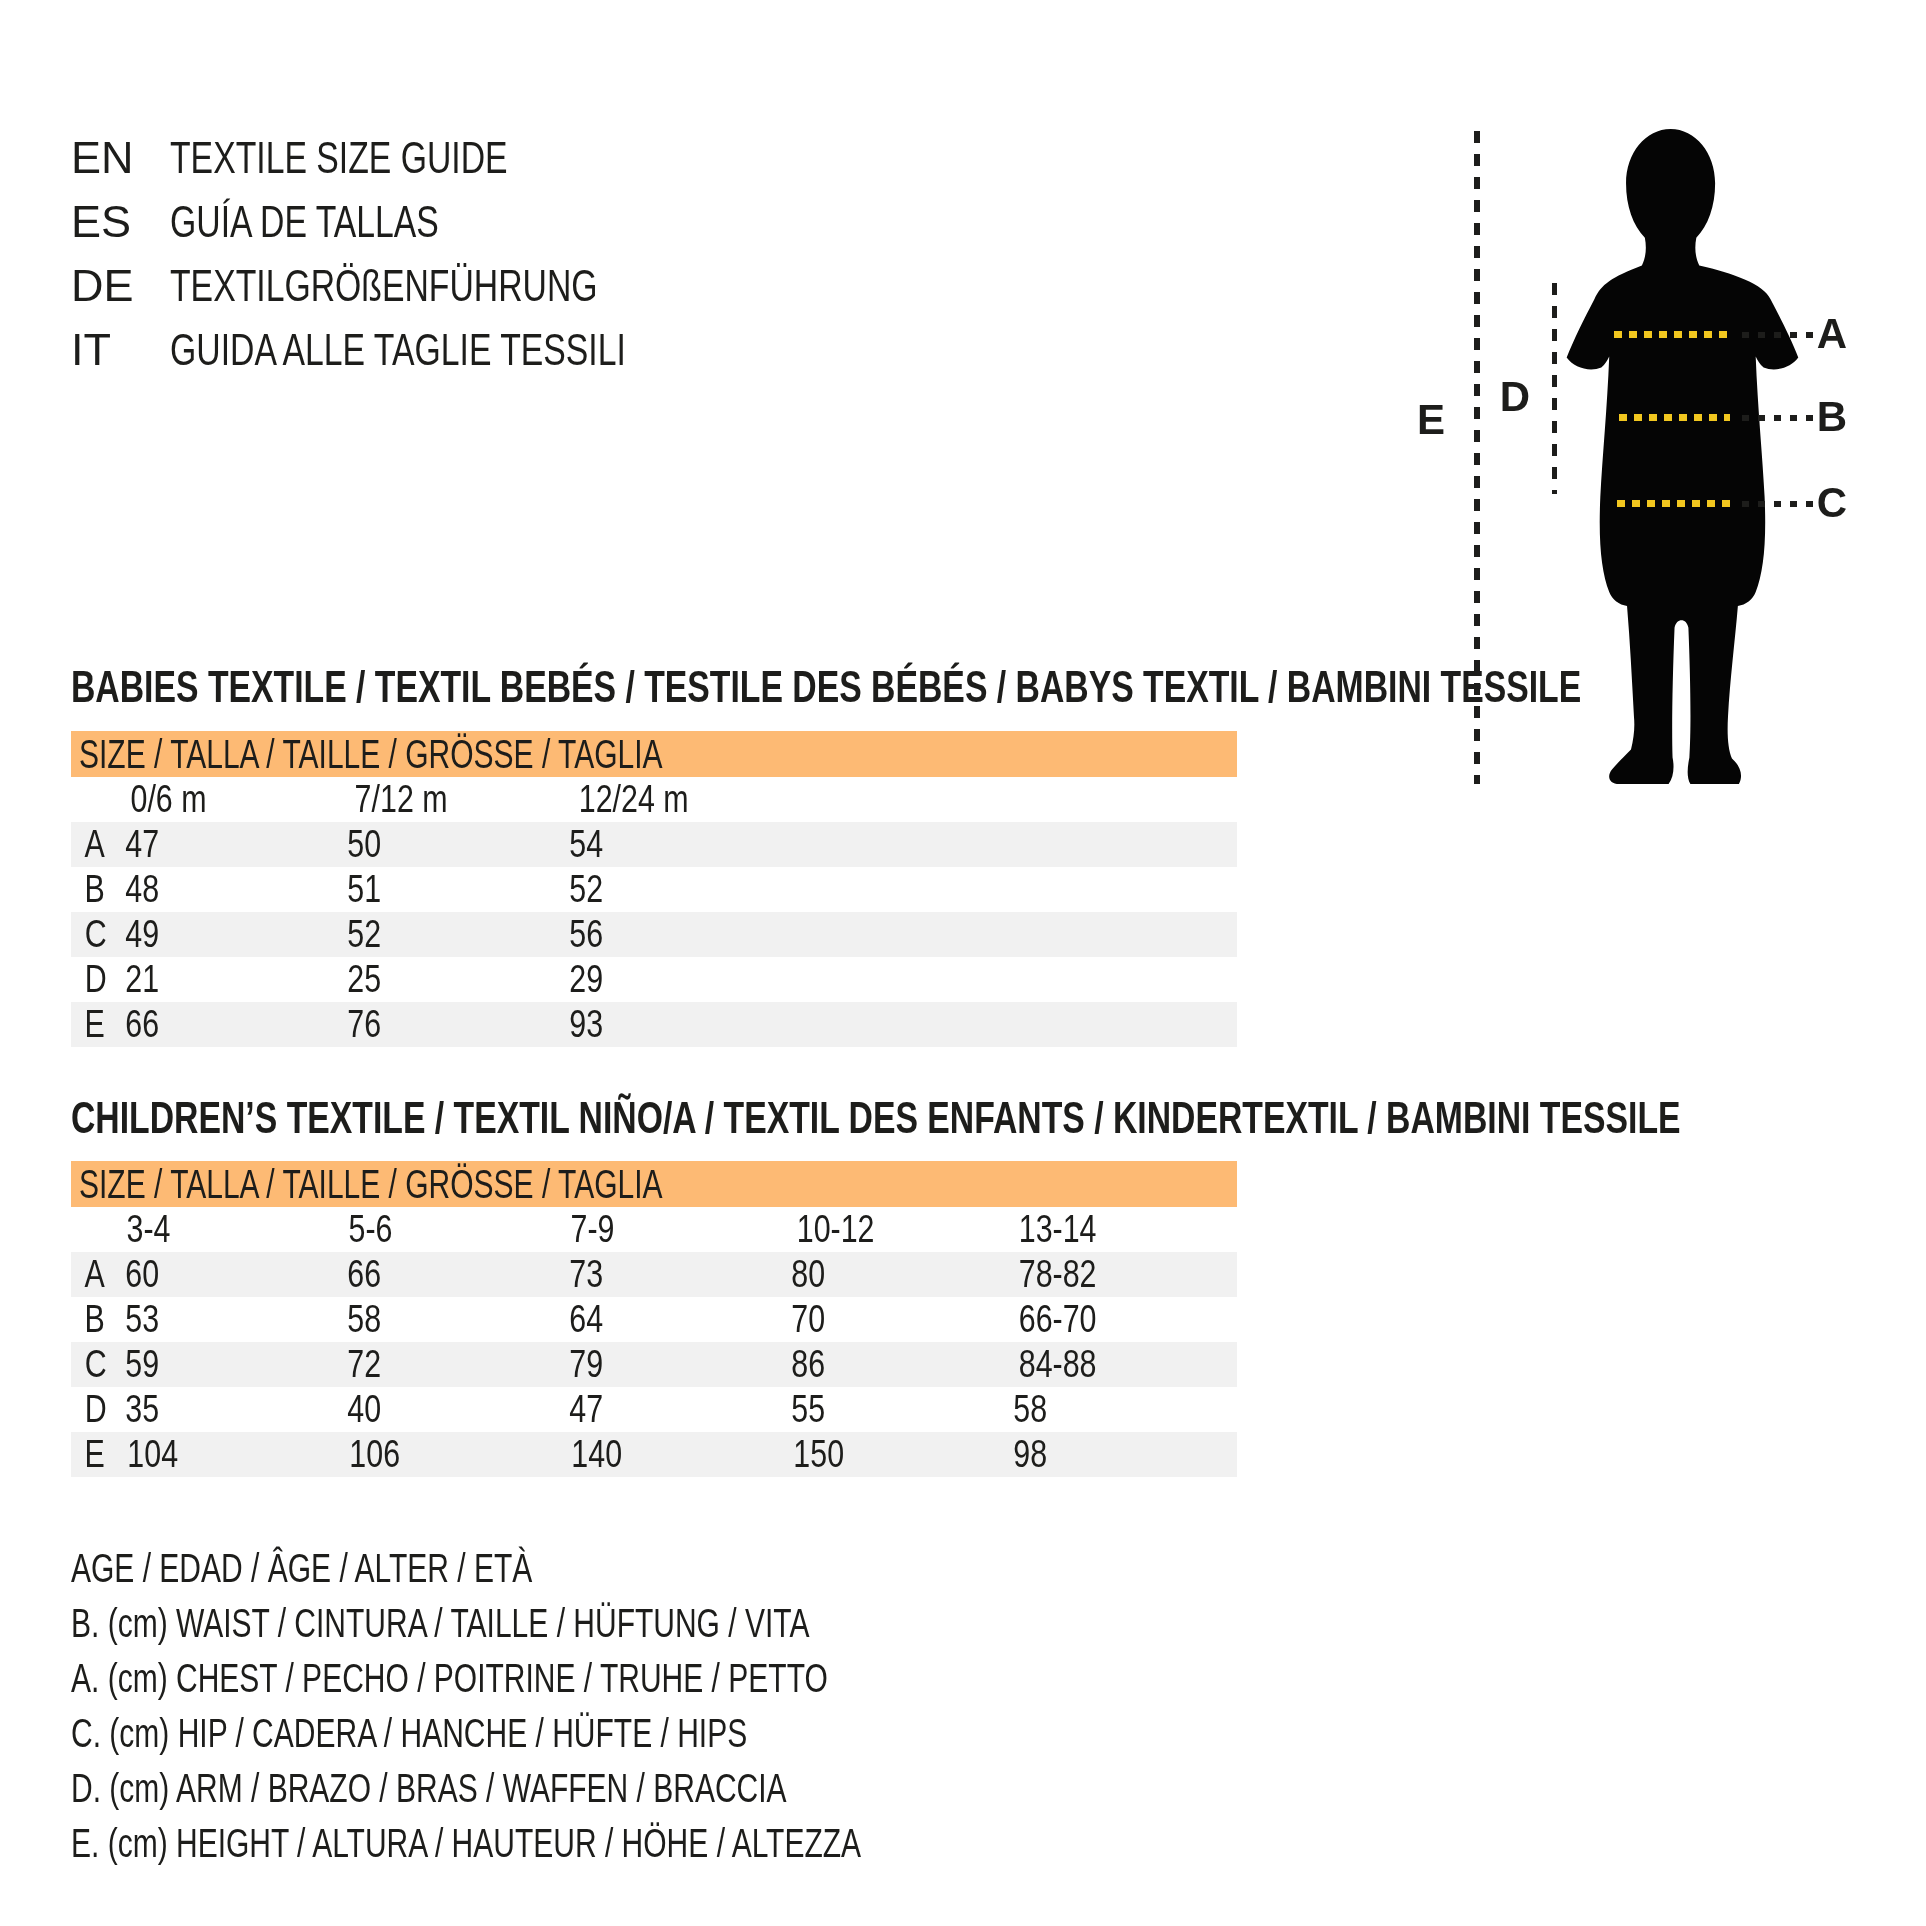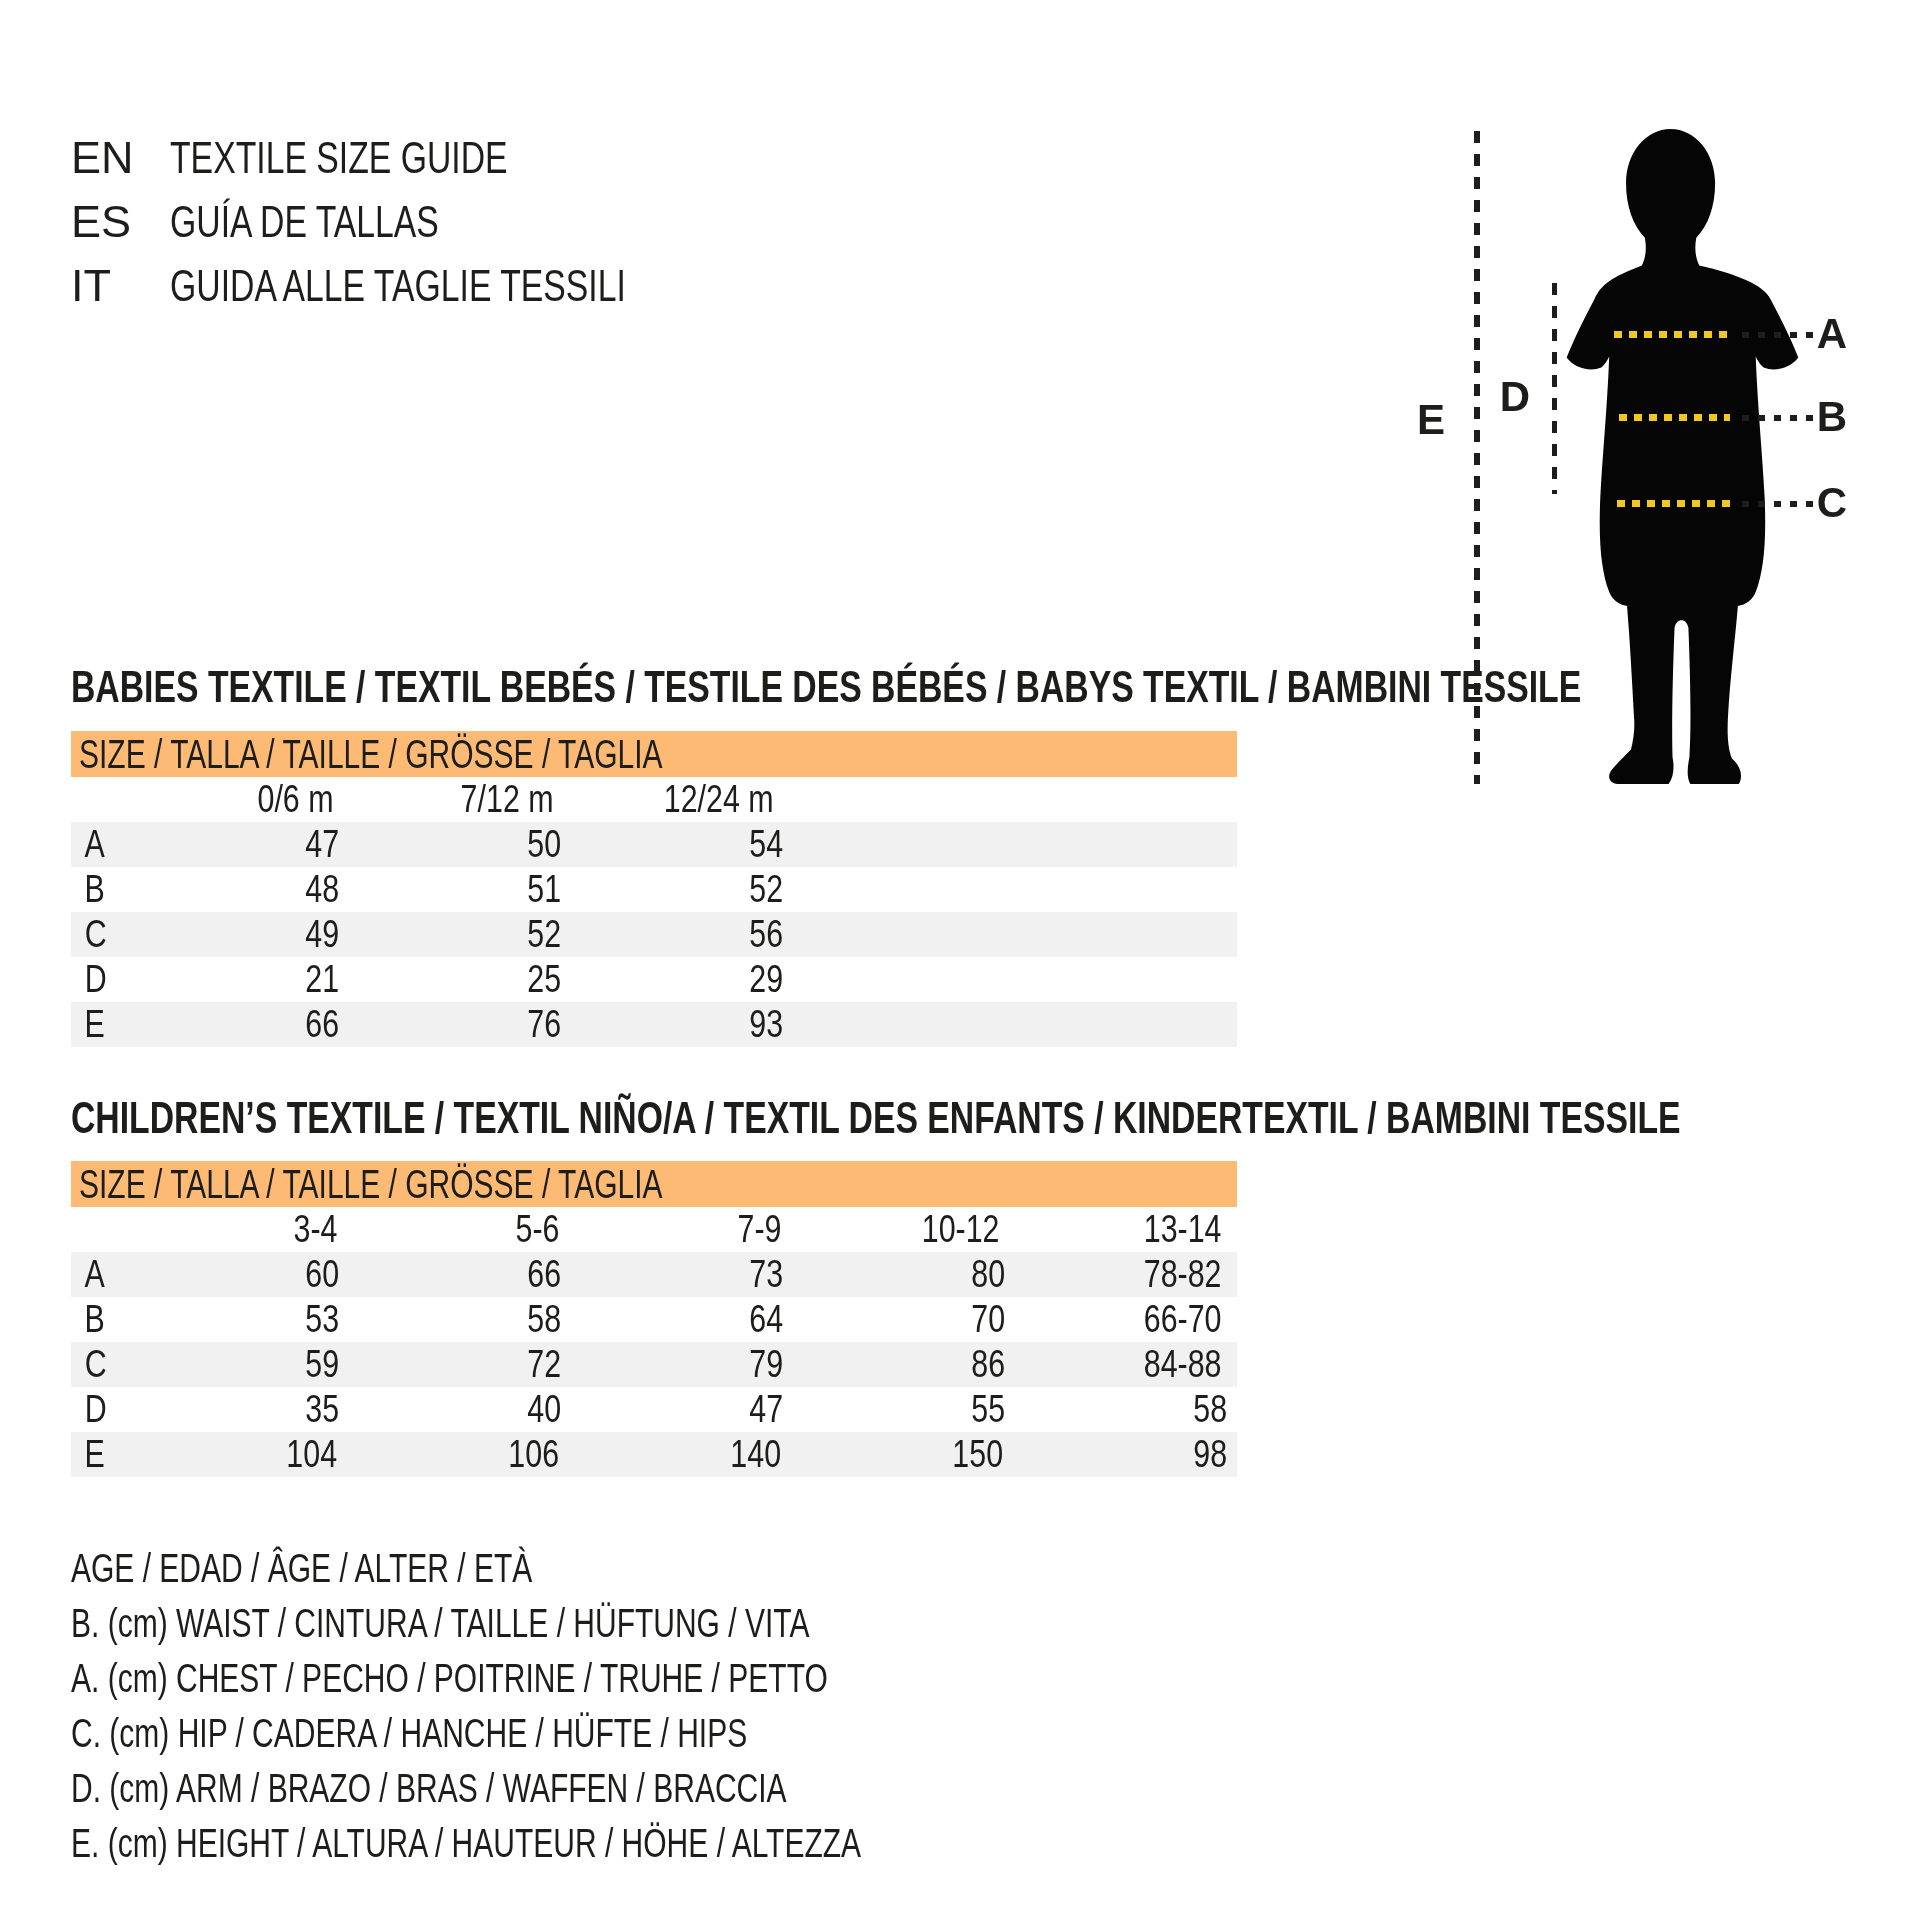--- a/index.html
+++ b/index.html
@@ -106,21 +106,21 @@
     padding-left: 8px;
     white-space: nowrap;
   }
   .tbl-grid-3 { display: grid; grid-template-columns: 50px 222px 222px 222px; }
   .tbl-grid-5 { display: grid; grid-template-columns: 50px 222px 222px 222px 222px 222px; }
   .tbl-row { height: 45px; }
   .row-stripe { background: #f1f1f1; }
   .tbl-row > div {
     font-size: 38px;
     line-height: 45px;
-    text-align: right;
+    text-align: left;
   }
   .tbl-row > .row-lbl {
     text-align: left;
     padding-left: 11px;
   }
 
   
   .legend {
     position: absolute;
     left: 71px;
@@ -139,20 +139,24 @@
 <div class="page">
 
   <header class="langs">
     <div class="lang-row">
       <span>EN</span>
       <span class="cond">TEXTILE SIZE GUIDE</span>
     </div>
     <div class="lang-row">
       <span>ES</span>
       <span class="cond">GUÍA DE TALLAS</span>
+    </div>
+    <div class="lang-row">
+      <span>DE</span>
+      <span class="cond">TEXTILGRÖßENFÜHRUNG</span>
     </div>
     <div class="lang-row">
       <span>IT</span>
       <span class="cond">GUIDA ALLE TAGLIE TESSILI</span>
     </div>
   </header>
 
   <section class="figure-area">
     <div class="vline vline-e"></div>
     <div class="vline vline-d"></div>

